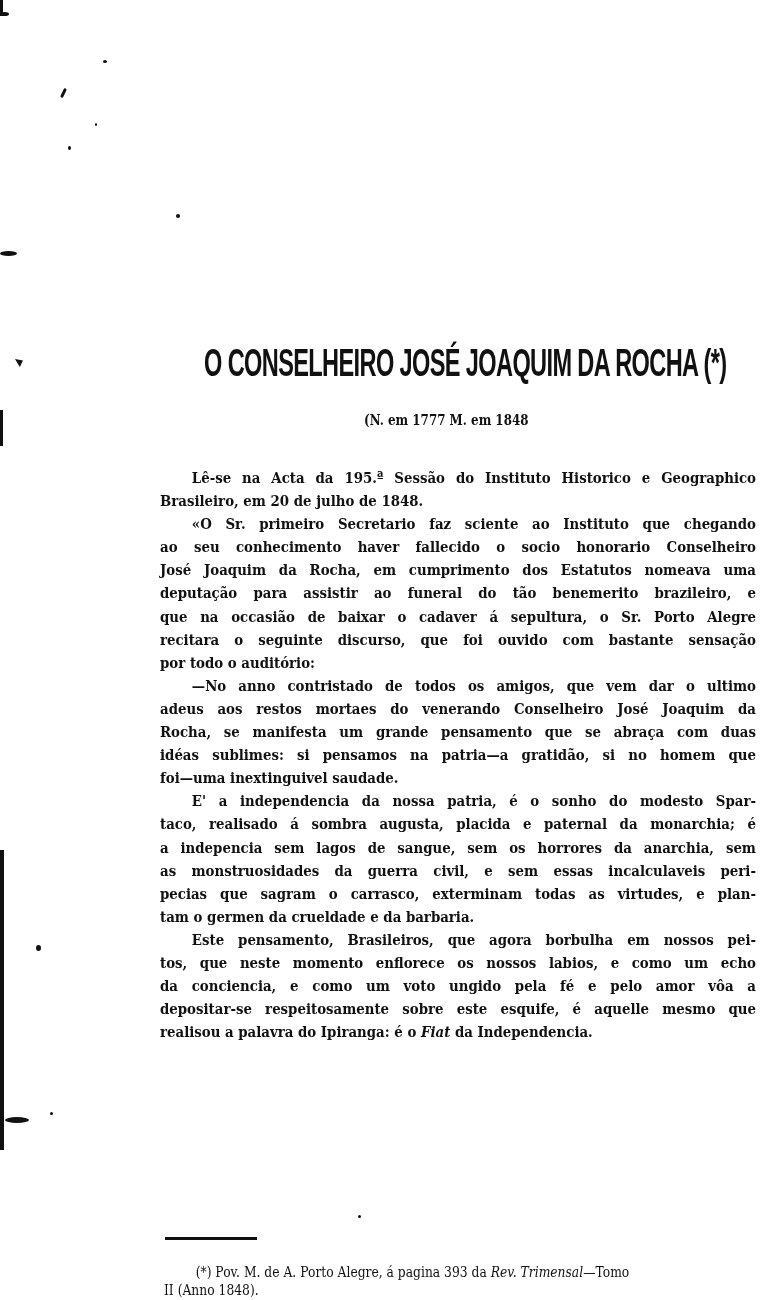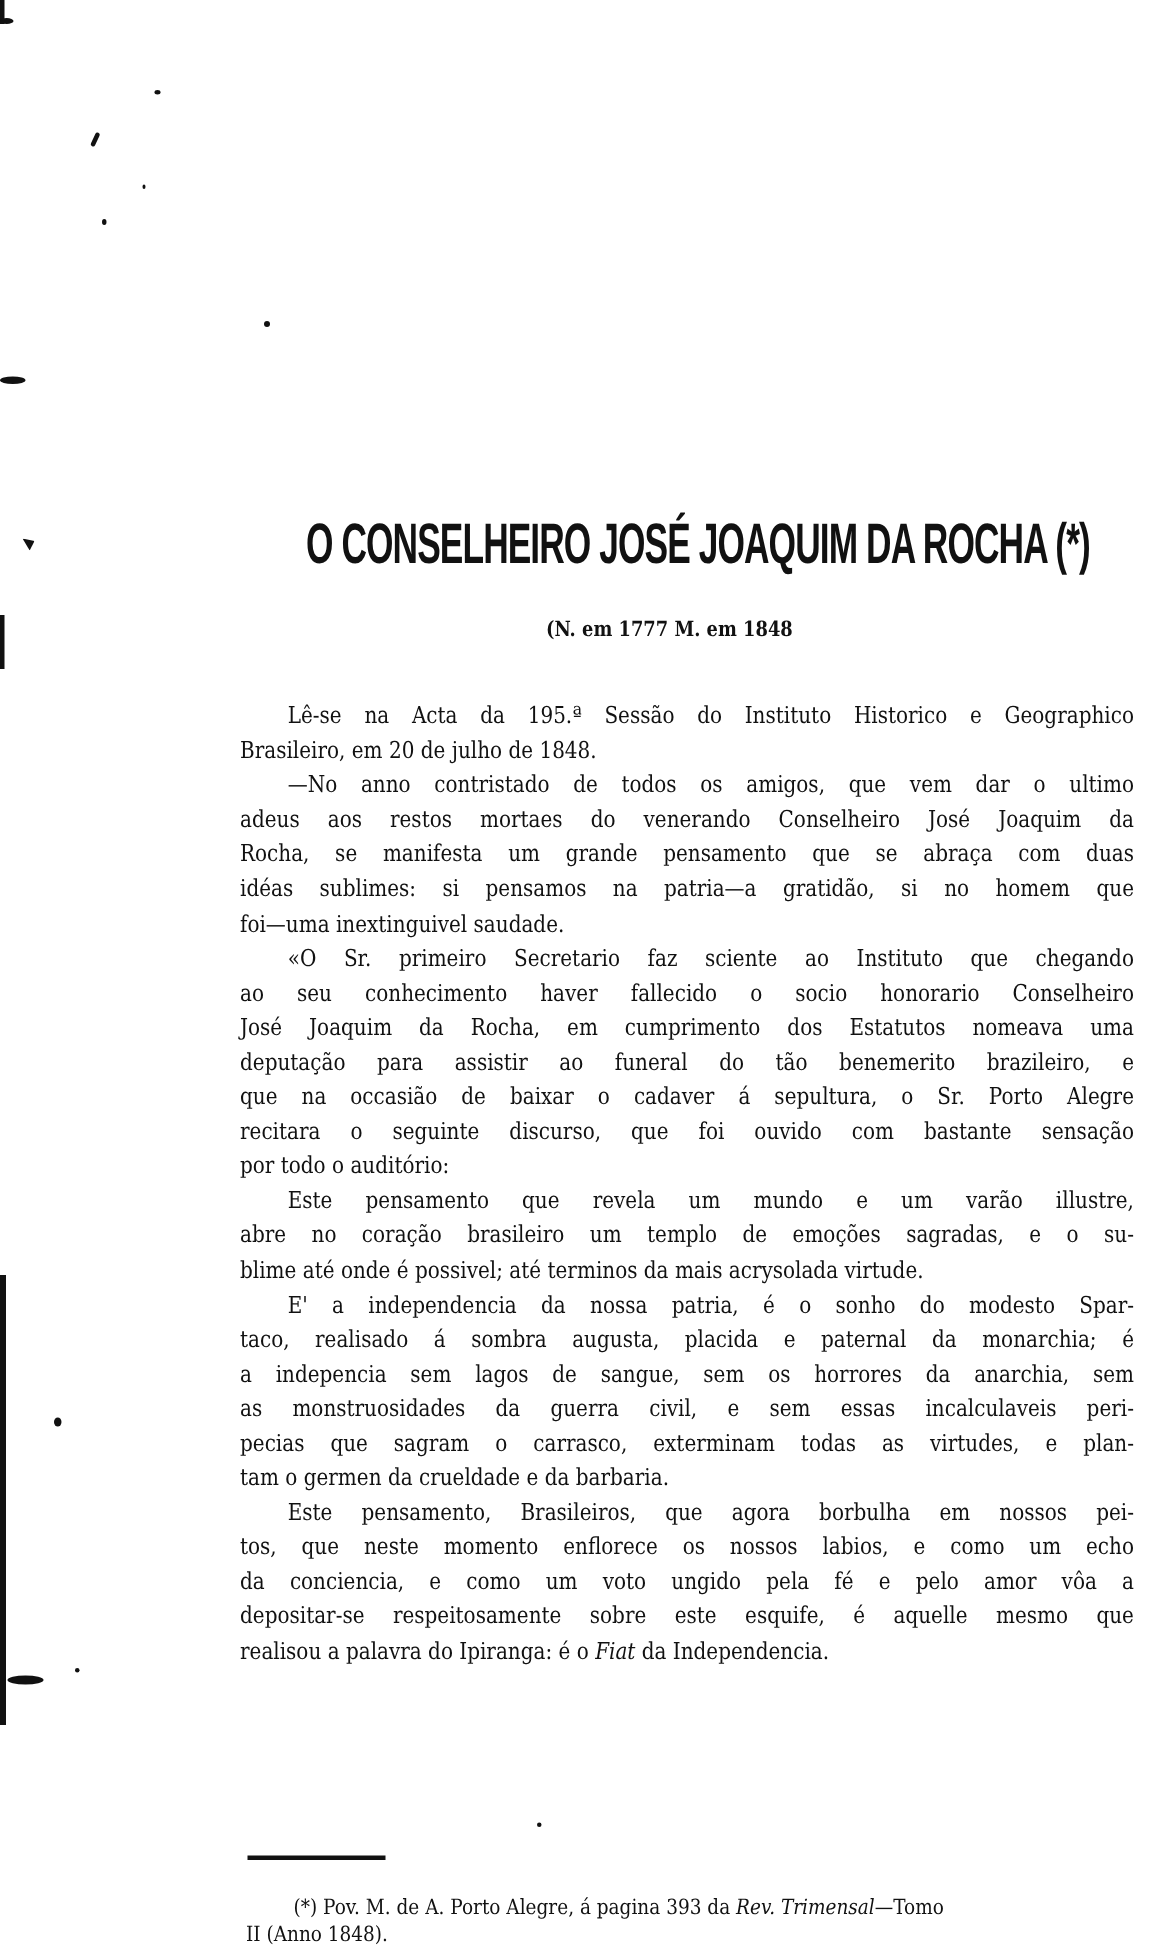--- a/index.html
+++ b/index.html
@@ -55,21 +55,21 @@
       transform: scaleX(0.85);
       transform-origin: left top;
     }
     .body-text {
       position: absolute;
       left: 160px;
       top: 466px;
       width: 596px;
       font-size: 15.5px;
       line-height: 23.1px;
-      font-weight: normal;
+      font-weight: bold;
       text-align: justify;
     }
     .body-text .line {
       display: block;
       white-space: nowrap;
       transform: scaleX(0.86);
       transform-origin: left top;
       width: 693px;
       text-align: justify;
       text-align-last: justify;
@@ -130,39 +130,34 @@
   <h1 class="title">O CONSELHEIRO JOSÉ JOAQUIM DA ROCHA (*)</h1>
 
   <div class="subtitle">(N. em 1777 M. em 1848</div>
 
   <div class="body-text" id="body-text">
       <div>
         <span class="line indent">Lê-se na Acta da 195.ª Sessão do Instituto Historico e Geographico</span>
         <span class="line last">Brasileiro, em 20 de julho de 1848.</span>
       </div>
       <div>
-        <span class="line indent">—No anno contristado de todos os amigos, que vem dar o ultimo</span>
-        <span class="line">adeus aos restos mortaes do venerando Conselheiro José Joaquim da</span>
-        <span class="line">Rocha, se manifesta um grande pensamento que se abraça com duas</span>
-        <span class="line">idéas sublimes: si pensamos na patria—a gratidão, si no homem que</span>
-        <span class="line last">foi—uma inextinguivel saudade.</span>
-      </div>
-      <div>
         <span class="line indent">«O Sr. primeiro Secretario faz sciente ao Instituto que chegando</span>
         <span class="line">ao seu conhecimento haver fallecido o socio honorario Conselheiro</span>
         <span class="line">José Joaquim da Rocha, em cumprimento dos Estatutos nomeava uma</span>
         <span class="line">deputação para assistir ao funeral do tão benemerito brazileiro, e</span>
         <span class="line">que na occasião de baixar o cadaver á sepultura, o Sr. Porto Alegre</span>
         <span class="line">recitara o seguinte discurso, que foi ouvido com bastante sensação</span>
         <span class="line last">por todo o auditório:</span>
       </div>
       <div>
-        <span class="line indent">Este pensamento que revela um mundo e um varão illustre,</span>
-        <span class="line">abre no coração brasileiro um templo de emoções sagradas, e o su-</span>
-        <span class="line last">blime até onde é possivel; até terminos da mais acrysolada virtude.</span>
+        <span class="line indent">—No anno contristado de todos os amigos, que vem dar o ultimo</span>
+        <span class="line">adeus aos restos mortaes do venerando Conselheiro José Joaquim da</span>
+        <span class="line">Rocha, se manifesta um grande pensamento que se abraça com duas</span>
+        <span class="line">idéas sublimes: si pensamos na patria—a gratidão, si no homem que</span>
+        <span class="line last">foi—uma inextinguivel saudade.</span>
       </div>
       <div>
         <span class="line indent">E' a independencia da nossa patria, é o sonho do modesto Spar-</span>
         <span class="line">taco, realisado á sombra augusta, placida e paternal da monarchia; é</span>
         <span class="line">a indepencia sem lagos de sangue, sem os horrores da anarchia, sem</span>
         <span class="line">as monstruosidades da guerra civil, e sem essas incalculaveis peri-</span>
         <span class="line">pecias que sagram o carrasco, exterminam todas as virtudes, e plan-</span>
         <span class="line last">tam o germen da crueldade e da barbaria.</span>
       </div>
       <div>

